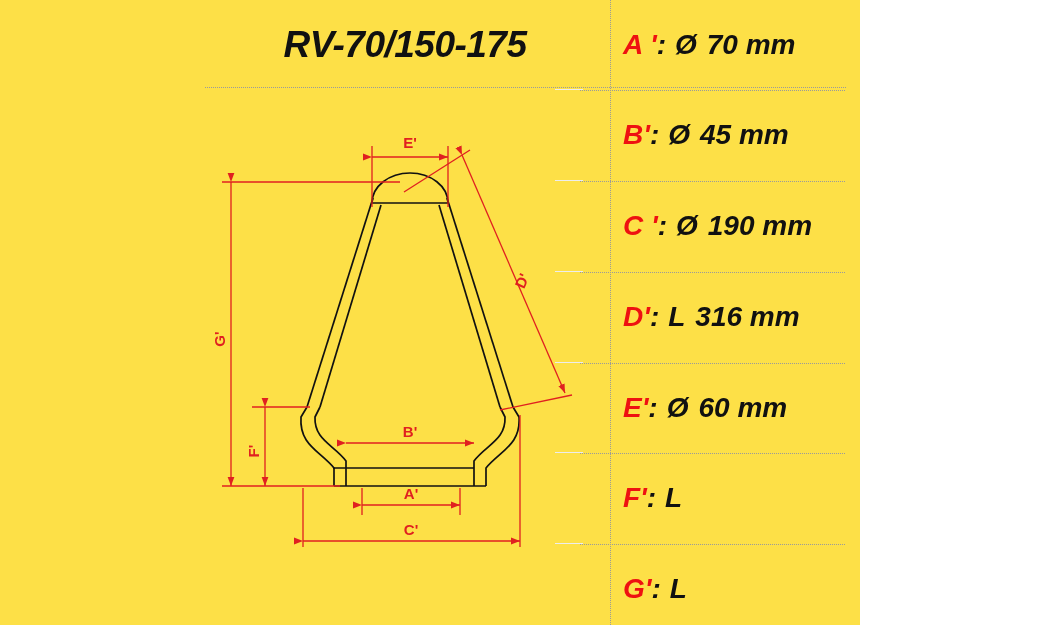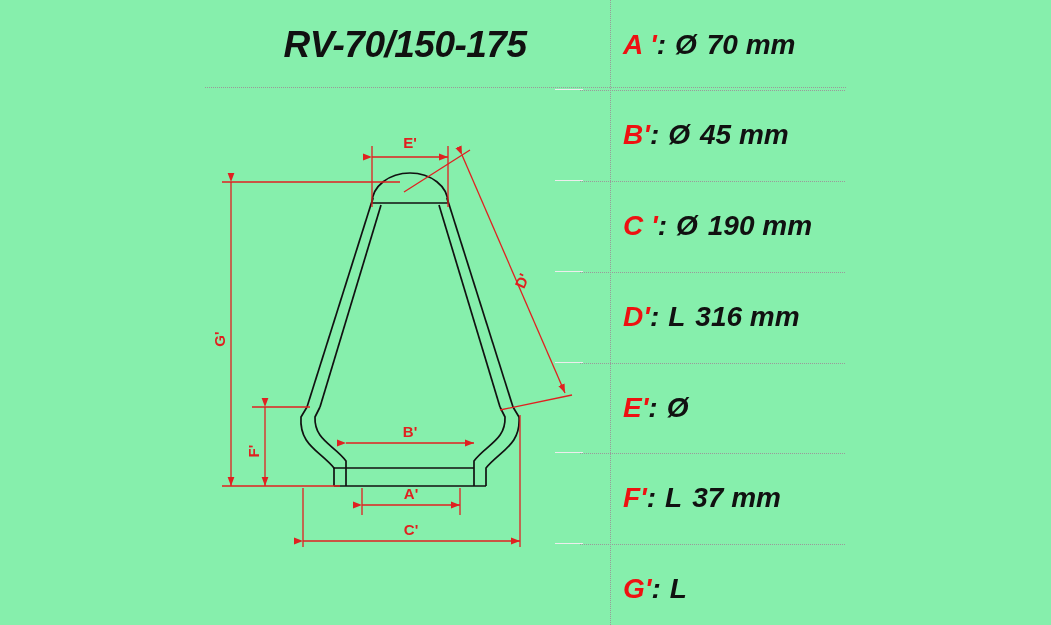--- a/index.html
+++ b/index.html
@@ -7,23 +7,23 @@
     margin: 0;
     padding: 0;
     background: #ffffff;
   }
   body {
     font-family: "Liberation Sans", sans-serif;
     color: #000000;
   }
   #page {
     position: relative;
-    width: 1051px;
+    width: 860px;
     height: 625px;
-    background: #86efac;
+    background: #fde047;
     overflow: hidden;
   }
 
   
   #title {
     position: absolute;
     left: 205px;
     top: 14px;
     width: 400px;
     height: 62px;
@@ -271,29 +271,29 @@
       <span class="spec-sym">L</span>
       <span class="spec-val">316 mm</span>
     </div>
 
     <div class="spec-row" style="top:363px;">
       <div class="row-divider"></div>
       <div class="row-divider-faint"></div>
       <span class="spec-key">E'</span>
       <span class="spec-key" style="color:#111111;">:</span>
       <span class="spec-sym">Ø</span>
+      <span class="spec-val">60 mm</span>
     </div>
 
     <div class="spec-row" style="top:453px;">
       <div class="row-divider"></div>
       <div class="row-divider-faint"></div>
       <span class="spec-key">F'</span>
       <span class="spec-key" style="color:#111111;">:</span>
       <span class="spec-sym">L</span>
-      <span class="spec-val">37 mm</span>
     </div>
 
     <div class="spec-row" style="top:544px;">
       <div class="row-divider"></div>
       <div class="row-divider-faint"></div>
       <span class="spec-key">G'</span>
       <span class="spec-key" style="color:#111111;">:</span>
       <span class="spec-sym">L</span>
     </div>
 

